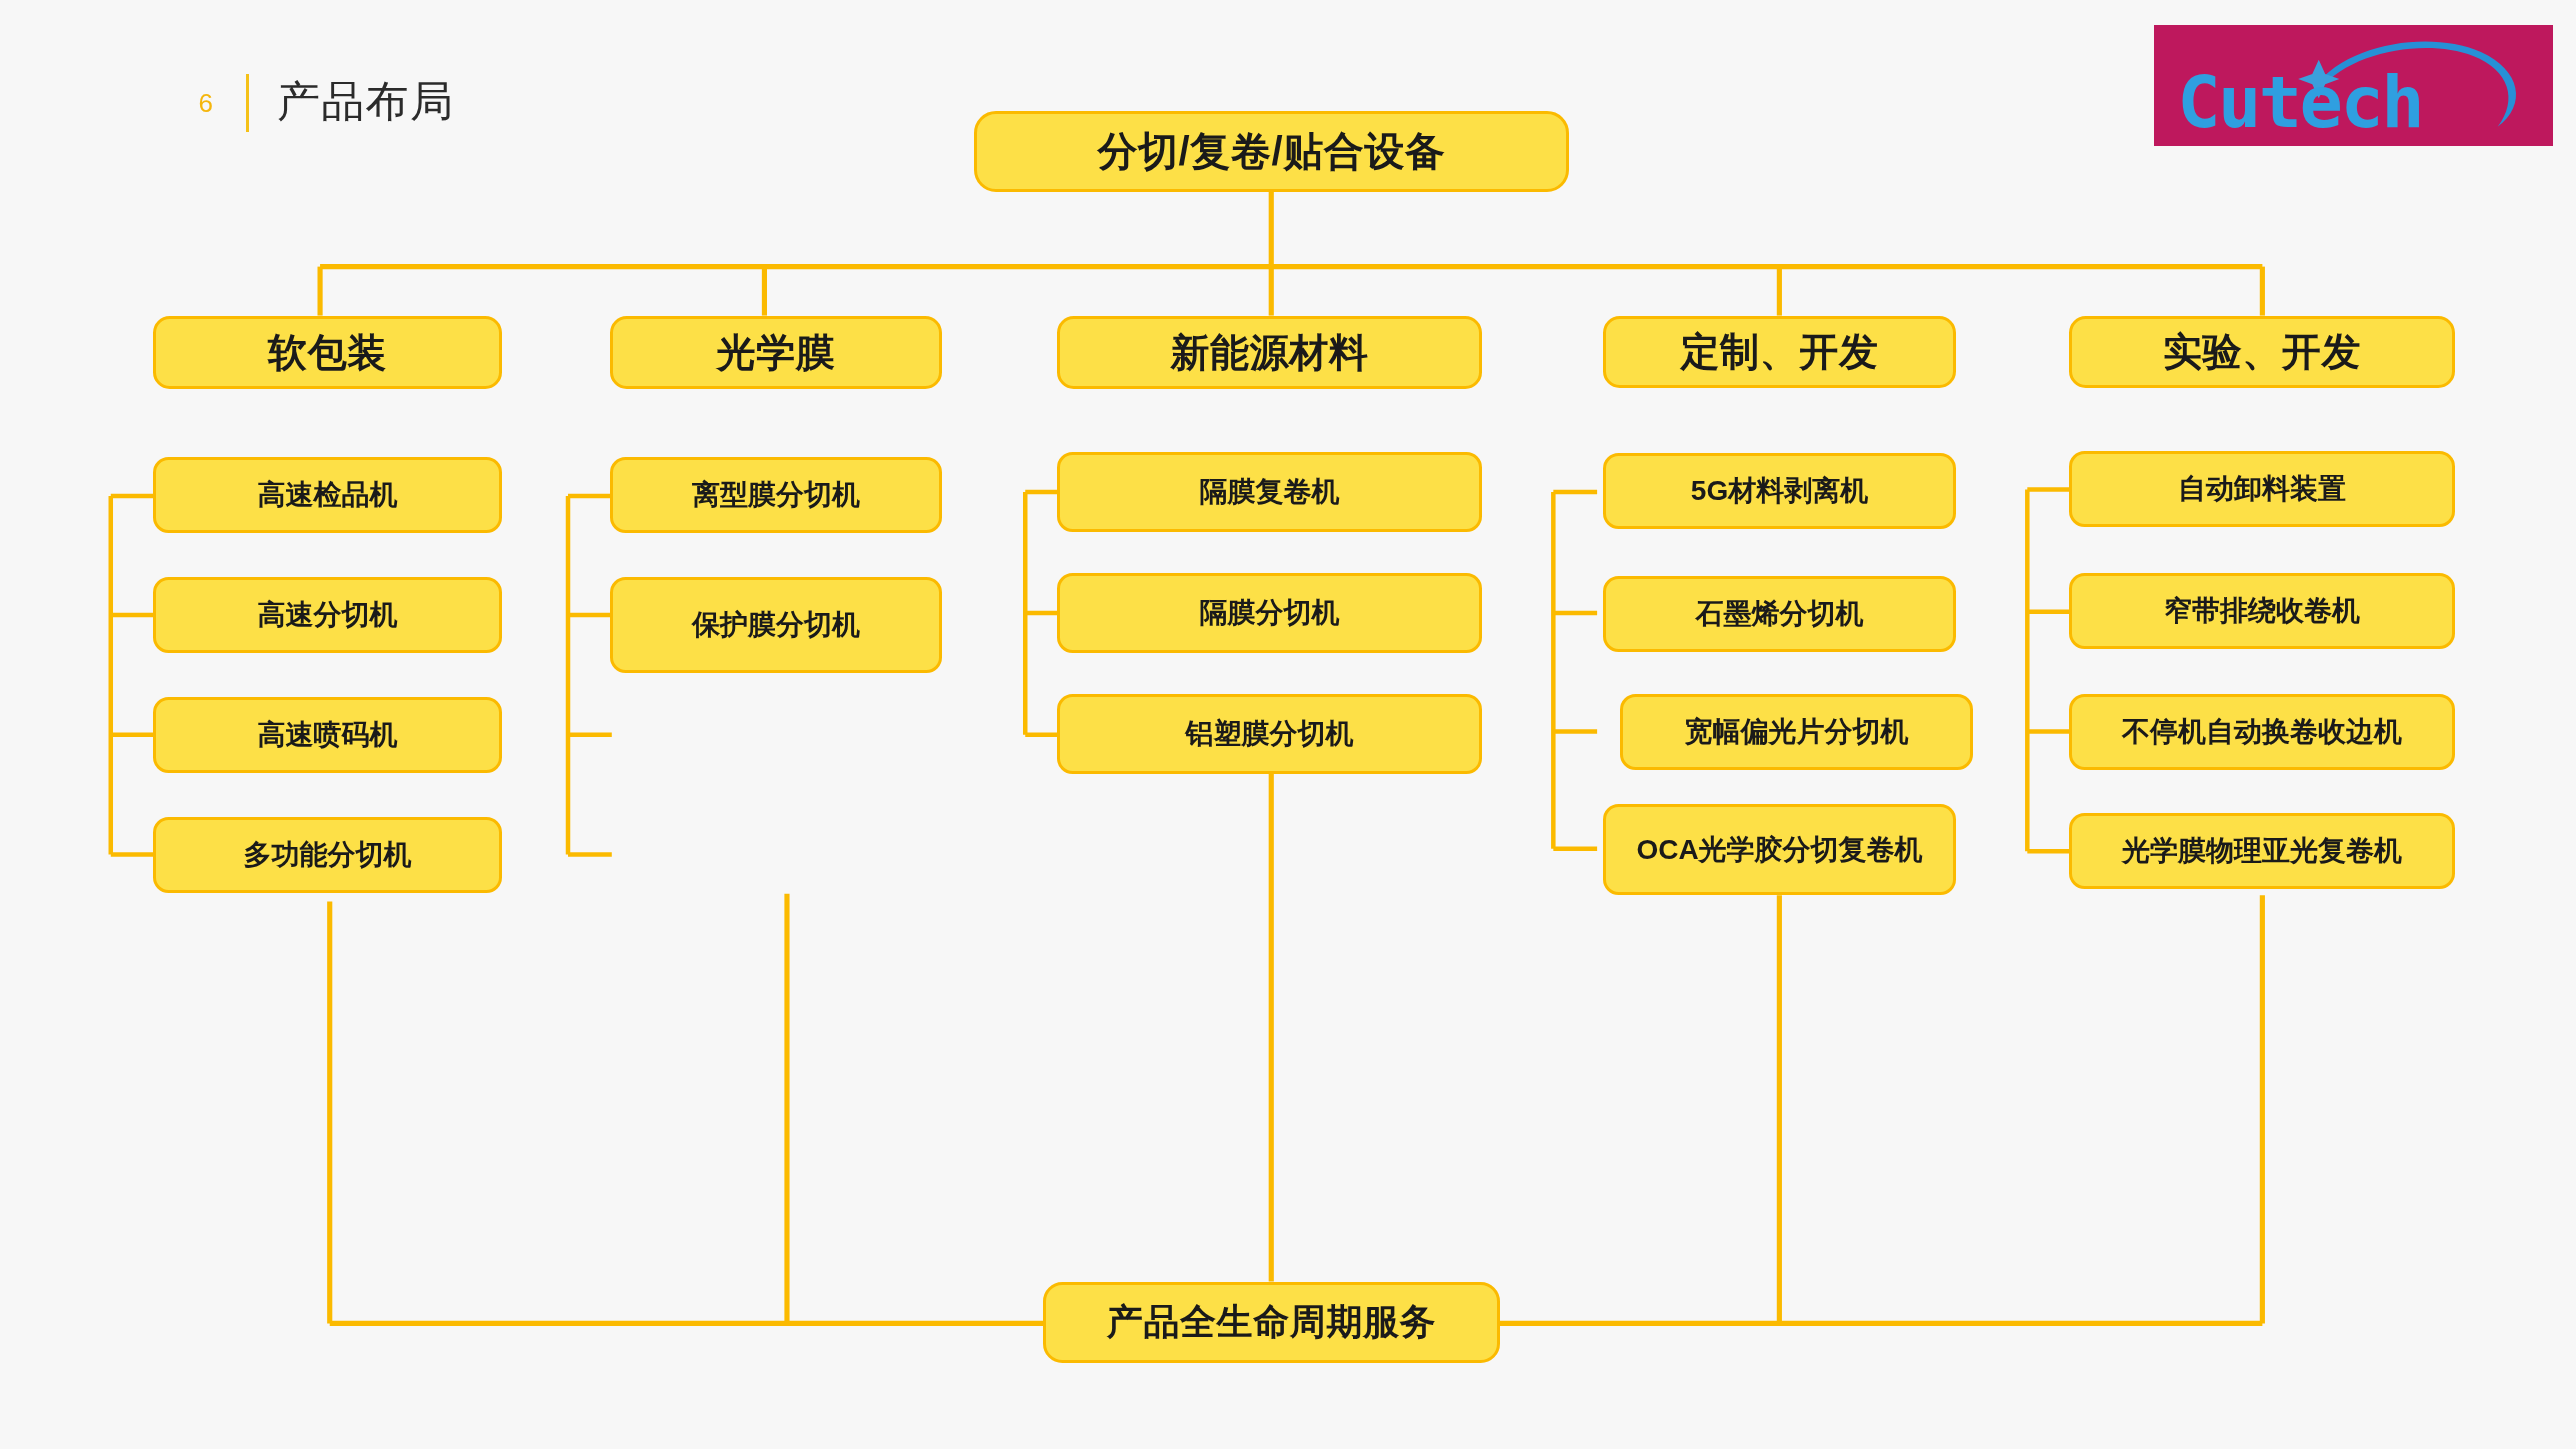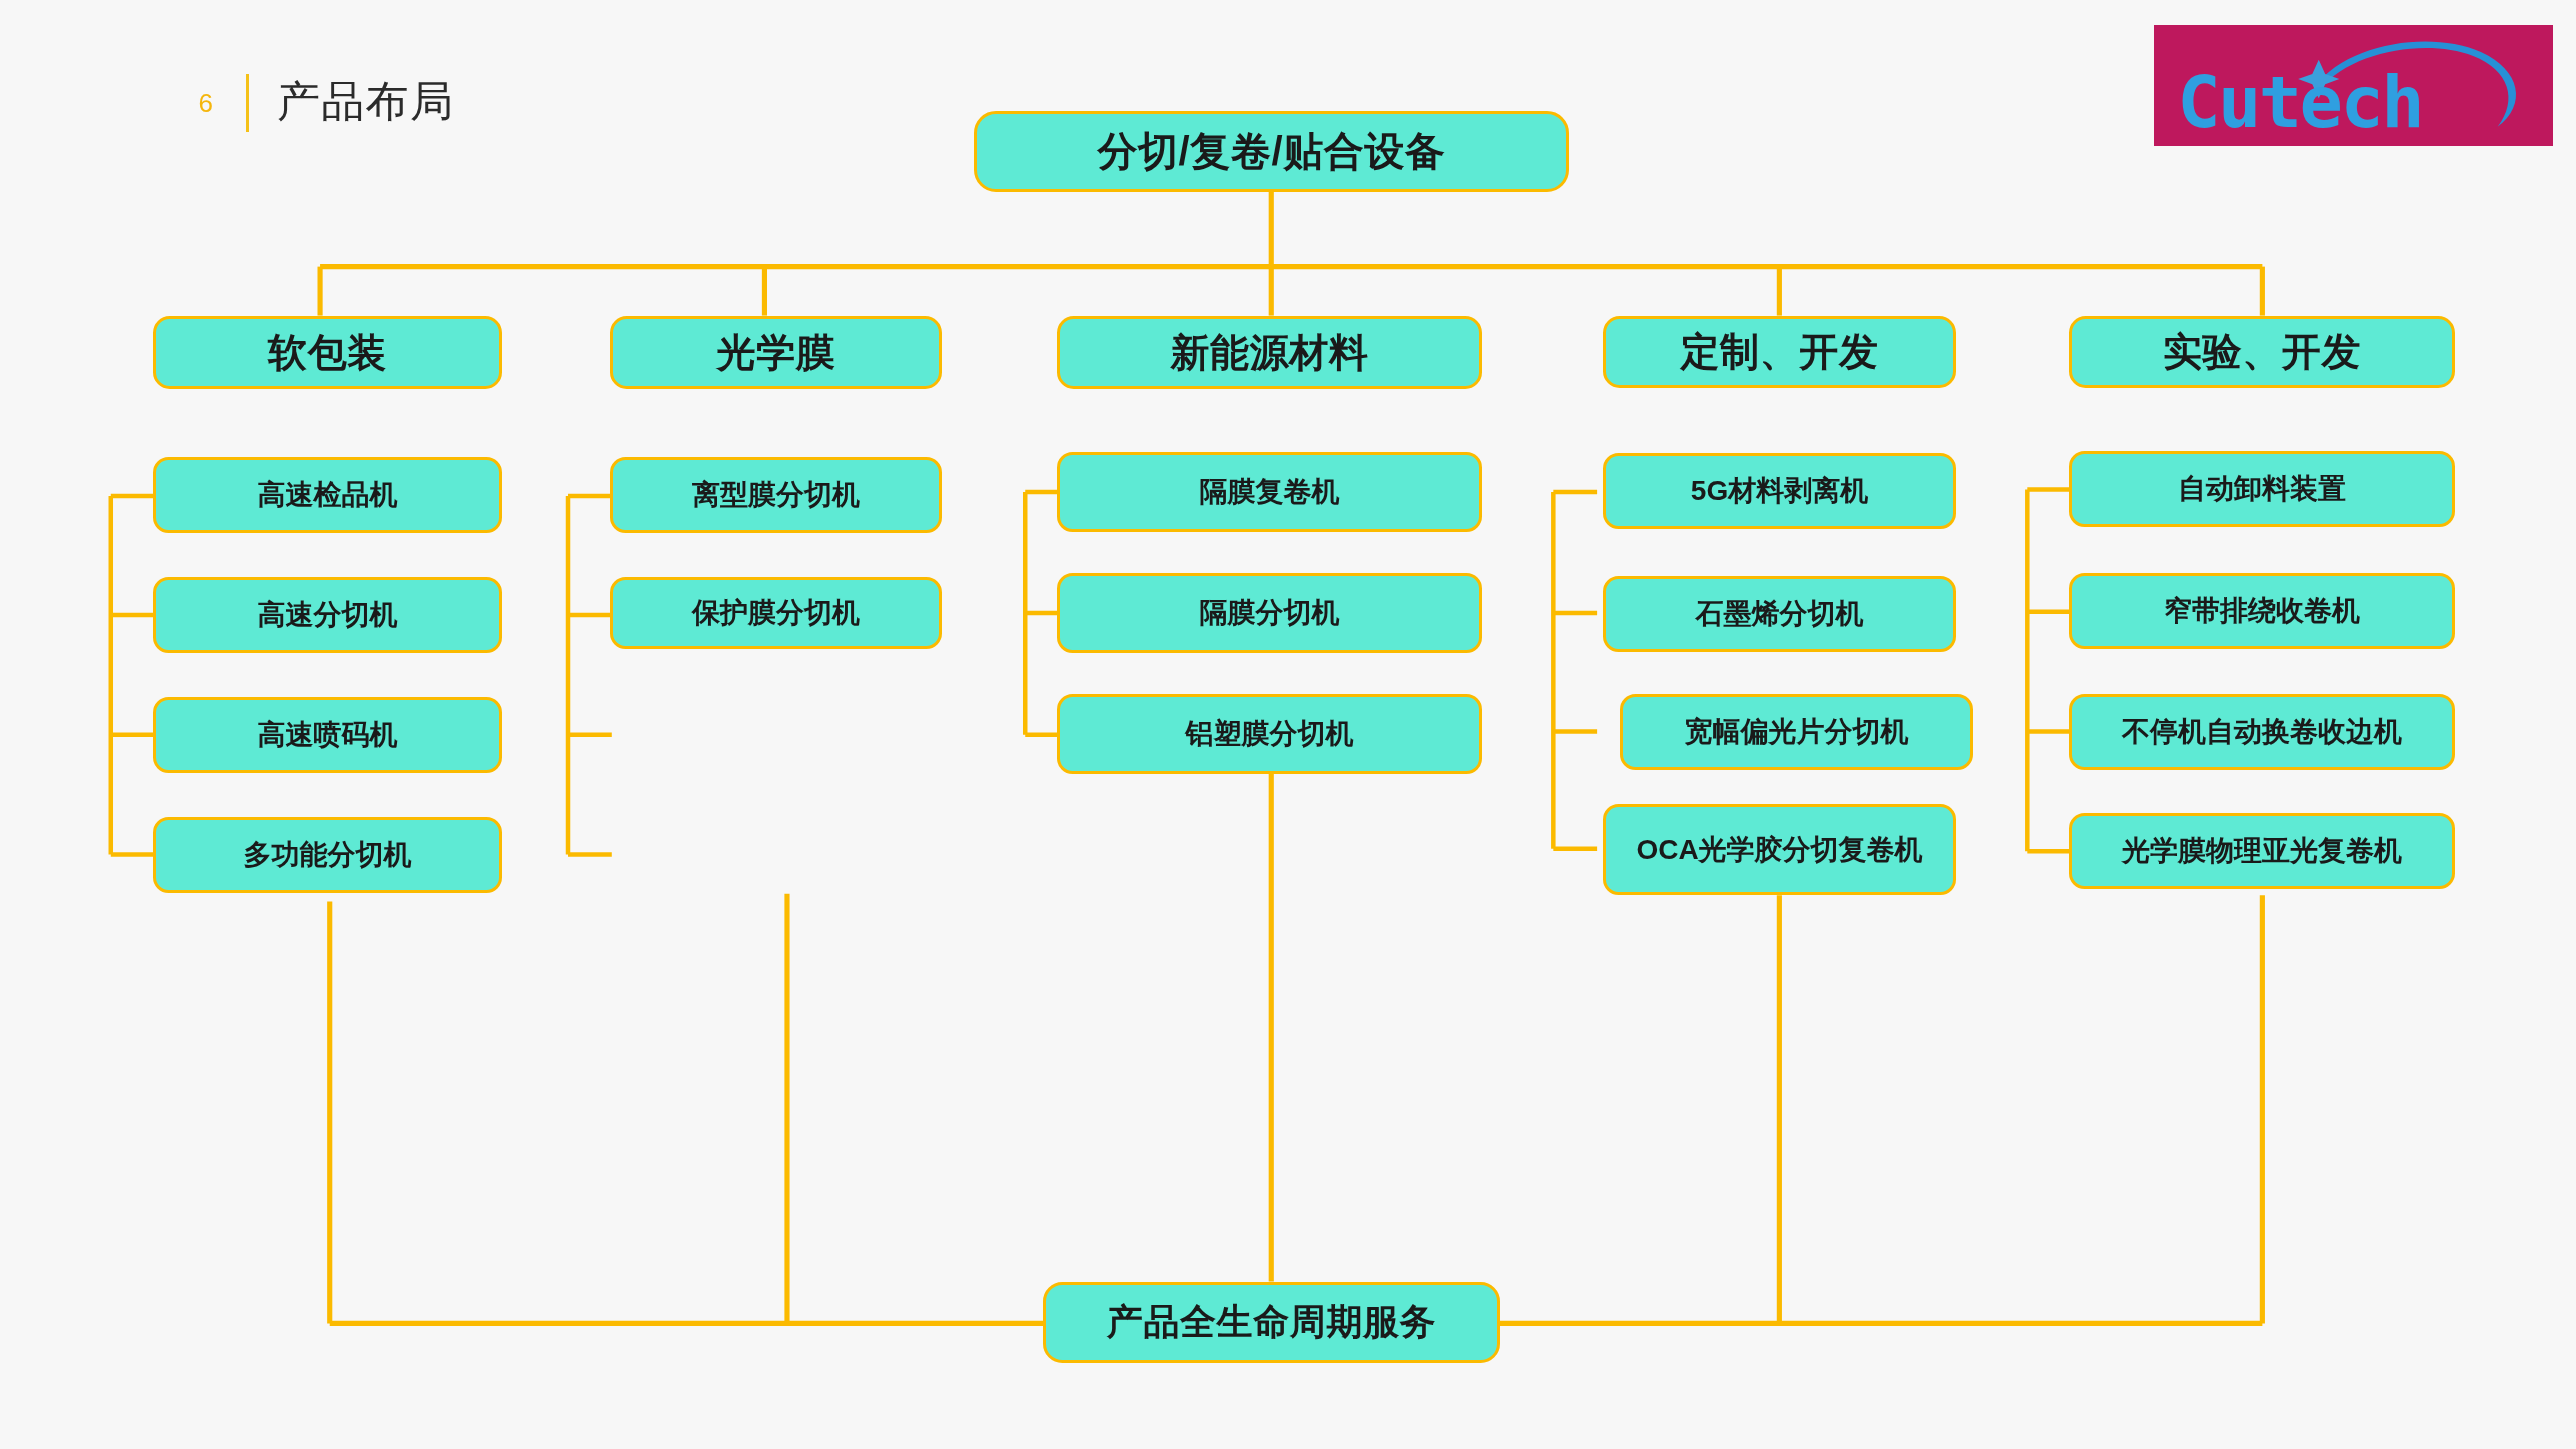--- a/index.html
+++ b/index.html
@@ -59,21 +59,21 @@
     width: 2576px; height: 1449px;
     pointer-events: none;
   }
 
   
   .node {
     position: absolute;
     box-sizing: border-box;
     border: 3.2px solid #FBBA00;
     border-radius: 16.7px;
-    background: #5eead4;
+    background: #fde047;
     display: flex;
     align-items: center;
     justify-content: center;
     text-align: center;
     color: #1a1a1a;
     font-weight: bold;
     line-height: 1.12;
     padding: 0 3px;
   }
   .node.root {
@@ -186,21 +186,21 @@
   <div class="node cat" style="left:1057px; top:316px; width:425px; height:73px;">新能源材料</div>
   <div class="node cat" style="left:1603px; top:316px; width:353px; height:72px;">定制、开发</div>
   <div class="node cat" style="left:2069px; top:316px; width:386px; height:72px;">实验、开发</div>
 
   <div class="node leaf" style="left:153px; top:457px; width:349px; height:76px;">高速检品机</div>
   <div class="node leaf" style="left:153px; top:577px; width:349px; height:76px;">高速分切机</div>
   <div class="node leaf" style="left:153px; top:697px; width:349px; height:76px;">高速喷码机</div>
   <div class="node leaf" style="left:153px; top:817px; width:349px; height:76px;">多功能分切机</div>
 
   <div class="node leaf" style="left:610px; top:457px; width:332px; height:76px;">离型膜分切机</div>
-  <div class="node leaf" style="left:610px; top:577px; width:332px; height:72px;">保护膜分切机</div>
+  <div class="node leaf" style="left:610px; top:577px; width:332px; height:96px;">保护膜分切机</div>
 
   <div class="node leaf" style="left:1057px; top:452px; width:425px; height:80px;">隔膜复卷机</div>
   <div class="node leaf" style="left:1057px; top:573px; width:425px; height:80px;">隔膜分切机</div>
   <div class="node leaf" style="left:1057px; top:694px; width:425px; height:80px;">铝塑膜分切机</div>
 
   <div class="node leaf" style="left:1603px; top:453px; width:353px; height:76px;">5G材料剥离机</div>
   <div class="node leaf" style="left:1603px; top:576px; width:353px; height:76px;">石墨烯分切机</div>
   <div class="node leaf" style="left:1603px; top:694px; width:353px; height:76px;margin-left:17px;">宽幅偏光片分切机</div>
   <div class="node leaf" style="left:1603px; top:804px; width:353px; height:91px;">OCA光学胶分切复卷机</div>
 

